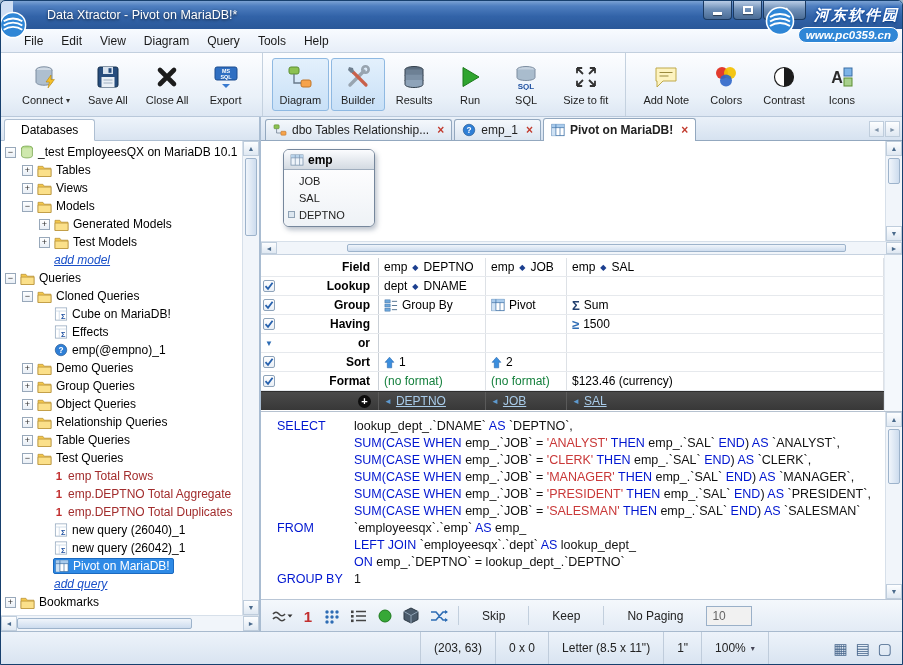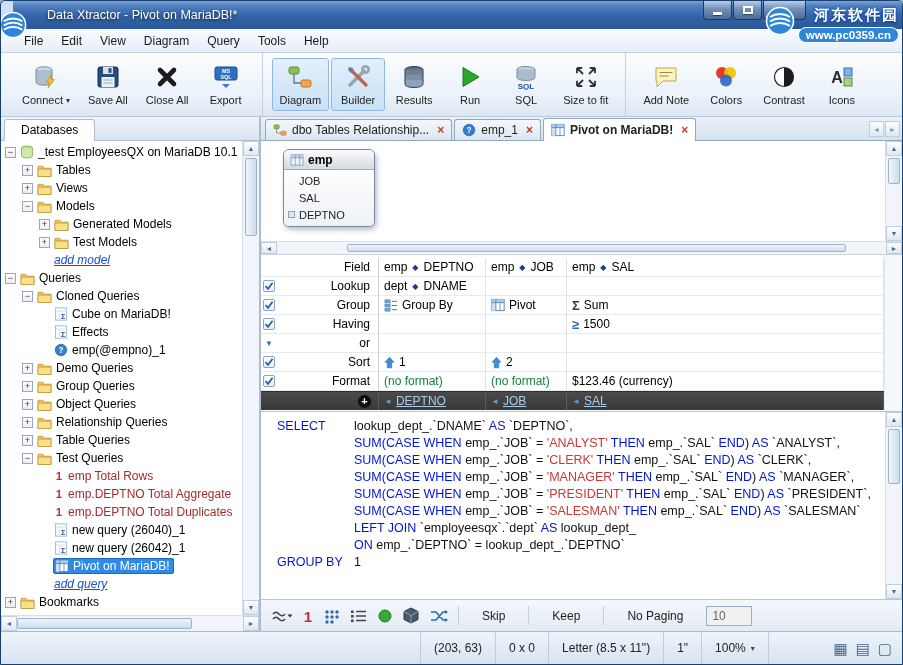--- a/index.html
+++ b/index.html
@@ -77,21 +77,21 @@
 .sb-thumb.h.wide { left:70px; right:40px; }
 .sb-thumb.h.wide::after { content:""; position:absolute; left:50%; top:3px; bottom:3px; width:6px; margin-left:-3px; border-left:1px solid #8aa0b8; border-right:1px solid #8aa0b8; background:linear-gradient(90deg,transparent 2px,#8aa0b8 2px,#8aa0b8 3px,transparent 3px); }
 
 
 .grid { flex:0 0 156px; position:relative; background:#fff; font-size:12px; padding-top:3px; }
 .grid-gutter { position:absolute; top:0; right:0; bottom:0; width:18px; background:#f4f8fc; border-left:1px solid #e2e9f1; }
 .g-row { display:flex; height:19px; margin-right:18px; border-bottom:1px solid #e6e9ed; align-items:stretch; }
 .g-check { flex:0 0 16px; display:flex; align-items:center; justify-content:center; }
 .checkbox { width:12px; height:12px; border:1px solid #8ea3ba; border-radius:2px; background:linear-gradient(#fff,#e9eff6); display:flex; align-items:center; justify-content:center; }
 .or-expander { color:#2d6cb4; font-size:8px; }
-.g-label { flex:0 0 102px; display:flex; align-items:center; justify-content:flex-end; padding-right:8px; border-right:1px solid #c9cfd6; color:#000; }
+.g-label { flex:0 0 102px; display:flex; align-items:center; justify-content:flex-end; padding-right:8px; border-right:1px solid #c9cfd6; color:#000;font-weight:bold; }
 .g-cell { display:flex; align-items:center; gap:4px; padding:0 5px; border-right:1px solid #dde1e6; overflow:hidden; white-space:nowrap; }
 .g-cell.c0 { flex:0 0 107px; } .g-cell.c1 { flex:0 0 81px; } .g-cell.c2 { flex:1; }
 .diamond { color:#1c3f8f; font-size:8px; margin:0 1px; }
 .muted { color:#15803d; }
 .tg { font-weight:bold; line-height:1; }
 .tg.sigma { color:#23406e; font-size:13px; }
 .tg.gte { color:#2d6cb4; font-size:13px; }
 .g-footer { display:flex; height:19px; margin-right:18px; background:linear-gradient(#4a4a4a,#383838); border-top:1px solid #2e2e2e; align-items:stretch; }
 .gf-left { flex:0 0 118px; display:flex; align-items:center; justify-content:flex-end; padding-right:7px; border-right:1px solid #5a5a5a; }
 .plusc { width:13px; height:13px; border-radius:50%; background:#0d0d0d; color:#fff; font-size:11px; line-height:11px; display:flex; align-items:center; justify-content:center; font-weight:bold; }
@@ -117,21 +117,21 @@
 .statusbar { height:33px; flex:0 0 33px; display:flex; align-items:stretch; background:linear-gradient(#edf3fa,#d9e4f1); border-top:1px solid #a8bace; font-size:12px; color:#222; }
 .st-spacer { flex:0 0 420px; border-right:1px solid #bfccdb; }
 .st-cell { display:flex; align-items:center; padding:0 13px; border-right:1px solid #bfccdb; gap:5px; white-space:nowrap; }
 .st-caret { font-size:8px; color:#445; }
 .st-icons { margin-left:auto; display:flex; align-items:center; gap:8px; padding:0 10px; }
 .st-icon { font-size:15px; color:#46658a; line-height:1; }
 
 
 .wm-logo-left { position:absolute; left:-2px; top:10px; z-index:60; }
 .wm-tr { position:absolute; top:5px; right:3px; z-index:60; display:flex; align-items:flex-start; gap:3px; }
-.wm-lines { display:flex; flex-direction:column; align-items:flex-end; gap:2px; }
+.wm-lines { display:flex; flex-direction:column; align-items:flex-end; gap:2px;font-style:italic; }
 .wm-line1 { color:#fff; font-weight:bold; font-size:15px; letter-spacing:2px; text-shadow:0 0 3px #1859b8,0 0 3px #1859b8,0 1px 2px rgba(0,0,0,.6); }
 .wm-line2 { background:#2f86d6; border:1px solid #fff; color:#fff; font-weight:bold; font-size:11.5px; padding:1px 7px; border-radius:9px; }
 </style>
 </head>
 <body>
 
 <div class="window">
   <div class="titlebar">
     <span class="title">Data Xtractor - Pivot on MariaDB!*</span>
     <span class="win-controls">
@@ -927,20 +927,21 @@
       </div>
 
       <div class="sql">
         <div id="sql-lines">
             <div class="sql-line"><span class="sql-head k">SELECT</span><span class="sql-body"><span class="p">lookup_dept_.`DNAME` </span><span class="k">AS</span><span class="p"> `DEPTNO`,</span></span></div>
             <div class="sql-line"><span class="sql-head k"></span><span class="sql-body"><span class="k">SUM(CASE WHEN</span><span class="p"> emp_.`JOB` = </span><span class="s">'ANALYST'</span><span class="p"> </span><span class="k">THEN</span><span class="p"> emp_.`SAL` </span><span class="k">END</span><span class="p">) </span><span class="k">AS</span><span class="p"> `ANALYST`,</span></span></div>
             <div class="sql-line"><span class="sql-head k"></span><span class="sql-body"><span class="k">SUM(CASE WHEN</span><span class="p"> emp_.`JOB` = </span><span class="s">'CLERK'</span><span class="p"> </span><span class="k">THEN</span><span class="p"> emp_.`SAL` </span><span class="k">END</span><span class="p">) </span><span class="k">AS</span><span class="p"> `CLERK`,</span></span></div>
             <div class="sql-line"><span class="sql-head k"></span><span class="sql-body"><span class="k">SUM(CASE WHEN</span><span class="p"> emp_.`JOB` = </span><span class="s">'MANAGER'</span><span class="p"> </span><span class="k">THEN</span><span class="p"> emp_.`SAL` </span><span class="k">END</span><span class="p">) </span><span class="k">AS</span><span class="p"> `MANAGER`,</span></span></div>
             <div class="sql-line"><span class="sql-head k"></span><span class="sql-body"><span class="k">SUM(CASE WHEN</span><span class="p"> emp_.`JOB` = </span><span class="s">'PRESIDENT'</span><span class="p"> </span><span class="k">THEN</span><span class="p"> emp_.`SAL` </span><span class="k">END</span><span class="p">) </span><span class="k">AS</span><span class="p"> `PRESIDENT`,</span></span></div>
             <div class="sql-line"><span class="sql-head k"></span><span class="sql-body"><span class="k">SUM(CASE WHEN</span><span class="p"> emp_.`JOB` = </span><span class="s">'SALESMAN'</span><span class="p"> </span><span class="k">THEN</span><span class="p"> emp_.`SAL` </span><span class="k">END</span><span class="p">) </span><span class="k">AS</span><span class="p"> `SALESMAN`</span></span></div>
+            <div class="sql-line"><span class="sql-head k">FROM</span><span class="sql-body"><span class="p">`employeesqx`.`emp` </span><span class="k">AS</span><span class="p"> emp_</span></span></div>
             <div class="sql-line"><span class="sql-head k"></span><span class="sql-body"><span class="k">LEFT JOIN</span><span class="p"> `employeesqx`.`dept` </span><span class="k">AS</span><span class="p"> lookup_dept_</span></span></div>
             <div class="sql-line"><span class="sql-head k"></span><span class="sql-body"><span class="k">ON</span><span class="p"> emp_.`DEPTNO` = lookup_dept_.`DEPTNO`</span></span></div>
             <div class="sql-line"><span class="sql-head k">GROUP BY</span><span class="sql-body"><span class="p">1</span></span></div>
           </div>
         <div class="sb-v">
           <div class="sb-btn">▲</div>
           <div class="sb-track">
               <div class="sb-thumb" style="top:2px;height:55px;"></div>
             </div>
           <div class="sb-btn">▼</div>

